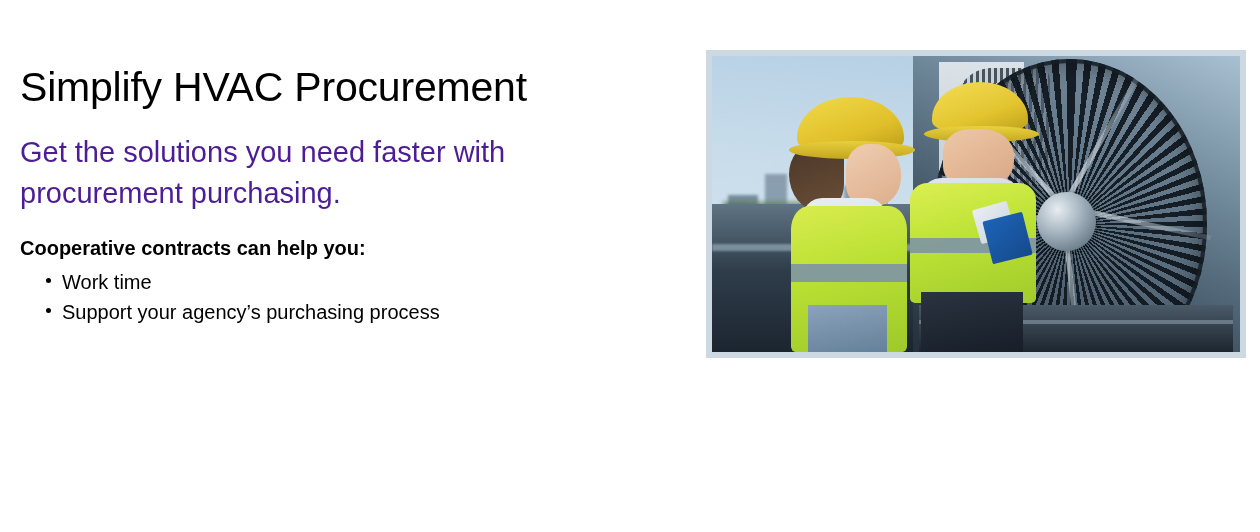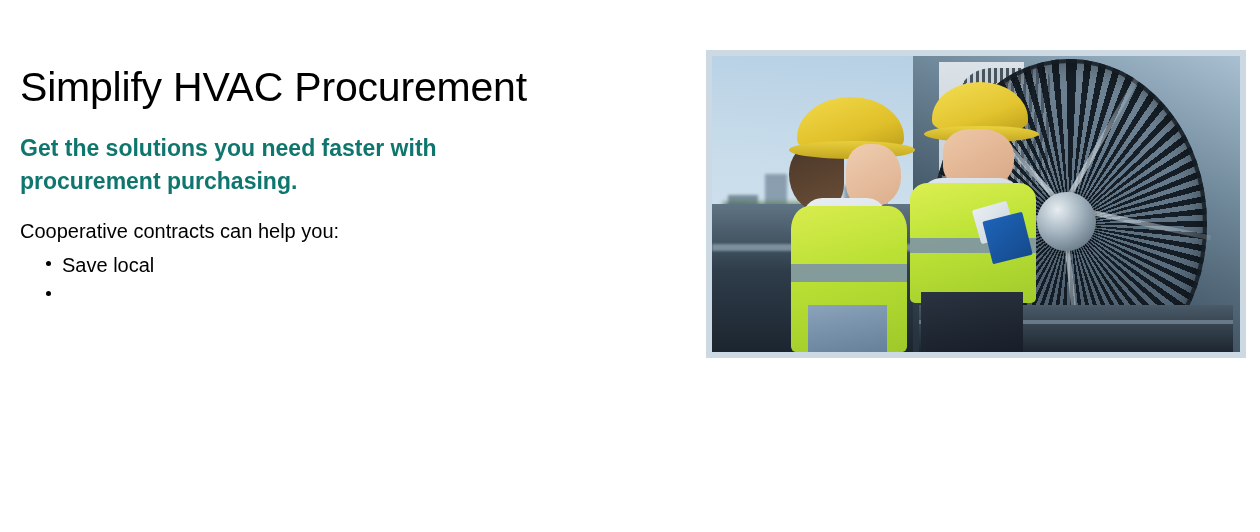--- a/index.html
+++ b/index.html
@@ -35,33 +35,33 @@
     font-weight: 300;
     line-height: 1.0;
     letter-spacing: -0.2px;
     margin: 0;
     padding-top: 18px;
     color: #000;
     white-space: nowrap;
   }
 
   .subhead {
-    font-size: 23px;
-    font-weight: bold;
+    font-size: 29px;
+    font-weight: normal;
     line-height: 1.42;
     margin: 0;
     padding-top: 24px;
     max-width: 560px;
-    color: #0f766e;
+    color: #4c1d95;
   }
   .subhead .l2 { display: block; }
 
   .intro {
     font-size: 20px;
-    font-weight: normal;
+    font-weight: bold;
     line-height: 1.2;
     margin: 0;
     padding-top: 22px;
     color: #000;
   }
 
   .bullets {
     list-style: none;
     margin: 0;
     padding: 0;
@@ -323,24 +323,25 @@
     <p class="subhead">
       <span class="l1">Get the solutions you need faster with</span>
       <span class="l2">procurement purchasing.</span>
     </p>
 
     <p class="intro">Cooperative contracts can help you:</p>
 
     <ul class="bullets">
       <li>
         <span class="dot"></span>
-        <span>Save local</span>
+        <span>Work time</span>
       </li>
       <li>
         <span class="dot"></span>
+        <span>Support your agency’s purchasing process</span>
       </li>
     </ul>
   </div>
 
 
   <div class="photo-frame">
     <div class="photo" title="Two workers in yellow hard hats and high-visibility vests inspecting a rooftop HVAC condenser fan unit">
 
       <div class="sky"></div>
       <div class="bldg b1"></div>

